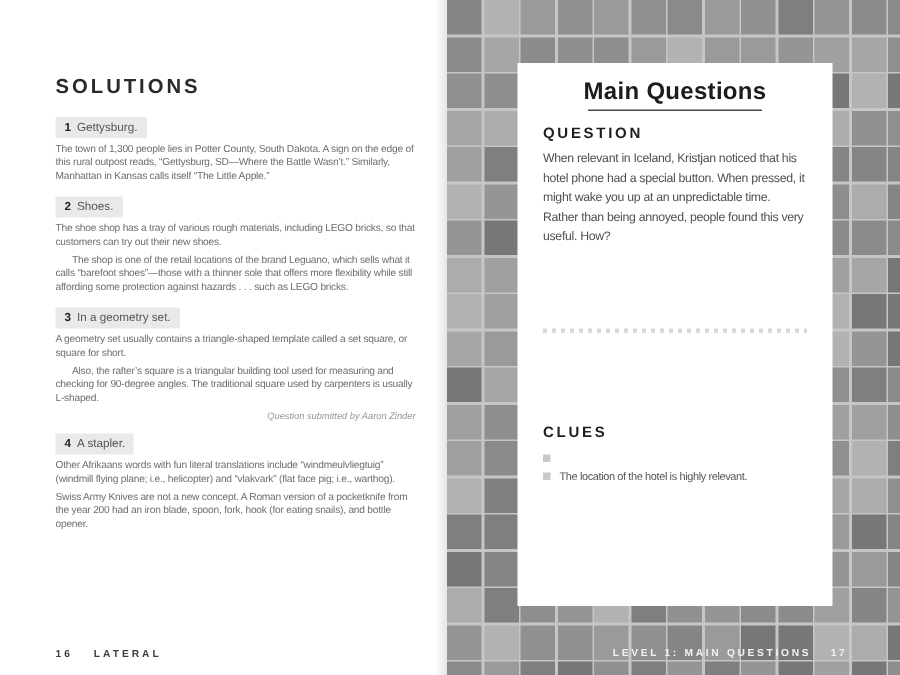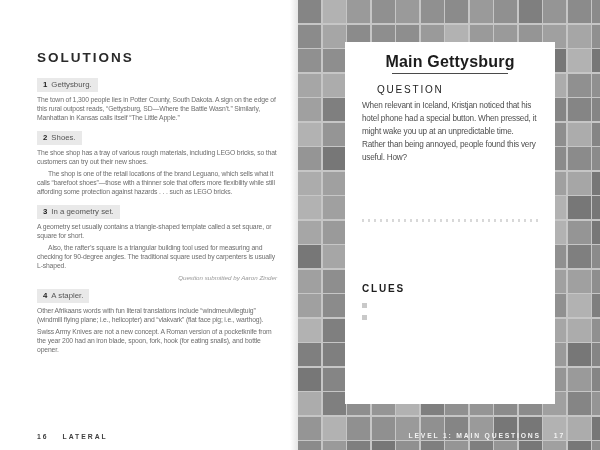--- a/index.html
+++ b/index.html
@@ -31,21 +31,21 @@
   .tile{width:23px;height:23px;}
   .footer-right{position:absolute;right:35px;bottom:11px;z-index:3;font-size:6.8px;font-weight:700;
                 letter-spacing:1.8px;color:#f2f2f2;}
   .footer-right .page-num{margin-left:13px;}
 
   
   .card{position:absolute;left:47px;top:42px;width:210px;height:362px;background:#ffffff;z-index:2;
         box-sizing:border-box;padding:10px 17px;}
   .card-title{margin:0;text-align:center;font-size:16px;line-height:19px;font-weight:800;color:#1c1c1c;letter-spacing:0.2px;}
   .title-rule{width:116px;height:0;border-top:1.5px solid #4a4a4a;margin:2px auto 0;}
-  .q-heading{margin:10px 15px 0;font-size:10px;line-height:11px;font-weight:400;letter-spacing:1.8px;color:#1e1e1e;}
+  .q-heading{margin:10px 0 0;font-size:10px;line-height:11px;font-weight:700;letter-spacing:1.8px;color:#1e1e1e;}
   .q-text{margin:4px 0 0;font-size:8.2px;line-height:13px;letter-spacing:-0.2px;color:#4f4f4f;}
   .dotted-divider{position:absolute;left:17px;right:17px;top:177px;height:2.5px;
         background:repeating-linear-gradient(90deg,#d8d8d8 0,#d8d8d8 2.5px,transparent 2.5px,transparent 6px);}
   .clues-block{position:absolute;left:17px;right:17px;top:241px;}
   .clues-heading{margin:0;font-size:10px;line-height:11px;font-weight:800;letter-spacing:1.8px;color:#1e1e1e;}
   .clues-list{margin-top:6px;}
   .clue{display:flex;gap:6px;margin-bottom:4px;font-size:7.3px;line-height:11.5px;letter-spacing:-0.25px;color:#555555;}
   .clue-bullet{flex:none;width:5px;height:5px;background:#c9c9c9;margin-top:3px;}
 </style>
 </head>
@@ -335,35 +335,36 @@
         <div class="tile" style="background: rgb(149, 149, 149);"></div>
         <div class="tile" style="background: rgb(127, 127, 127);"></div>
         <div class="tile" style="background: rgb(149, 149, 149);"></div>
         <div class="tile" style="background: rgb(119, 119, 119);"></div>
         <div class="tile" style="background: rgb(160, 160, 160);"></div>
         <div class="tile" style="background: rgb(119, 119, 119);"></div>
         <div class="tile" style="background: rgb(142, 142, 142);"></div>
       </div>
 
     <div class="card">
-      <h2 class="card-title">Main Gettysburg</h2>
+      <h2 class="card-title">Main Questions</h2>
       <div class="title-rule"></div>
       <h3 class="q-heading">QUESTION</h3>
       <p class="q-text">When relevant in Iceland, Kristjan noticed that his hotel phone had a special button. When pressed, it might wake you up at an unpredictable time. Rather than being annoyed, people found this very useful. How?</p>
 
       <div class="dotted-divider"></div>
 
       <div class="clues-block">
         <h3 class="clues-heading">CLUES</h3>
         <div class="clues-list">
           <div class="clue">
             <span class="clue-bullet"></span>
           </div>
           <div class="clue">
             <span class="clue-bullet"></span>
+            <span>The location of the hotel is highly relevant.</span>
           </div>
         </div>
       </div>
     </div>
 
     <div class="footer-right">
       <span>LEVEL 1: MAIN QUESTIONS</span><span class="page-num">17</span>
     </div>
   </div>
 

